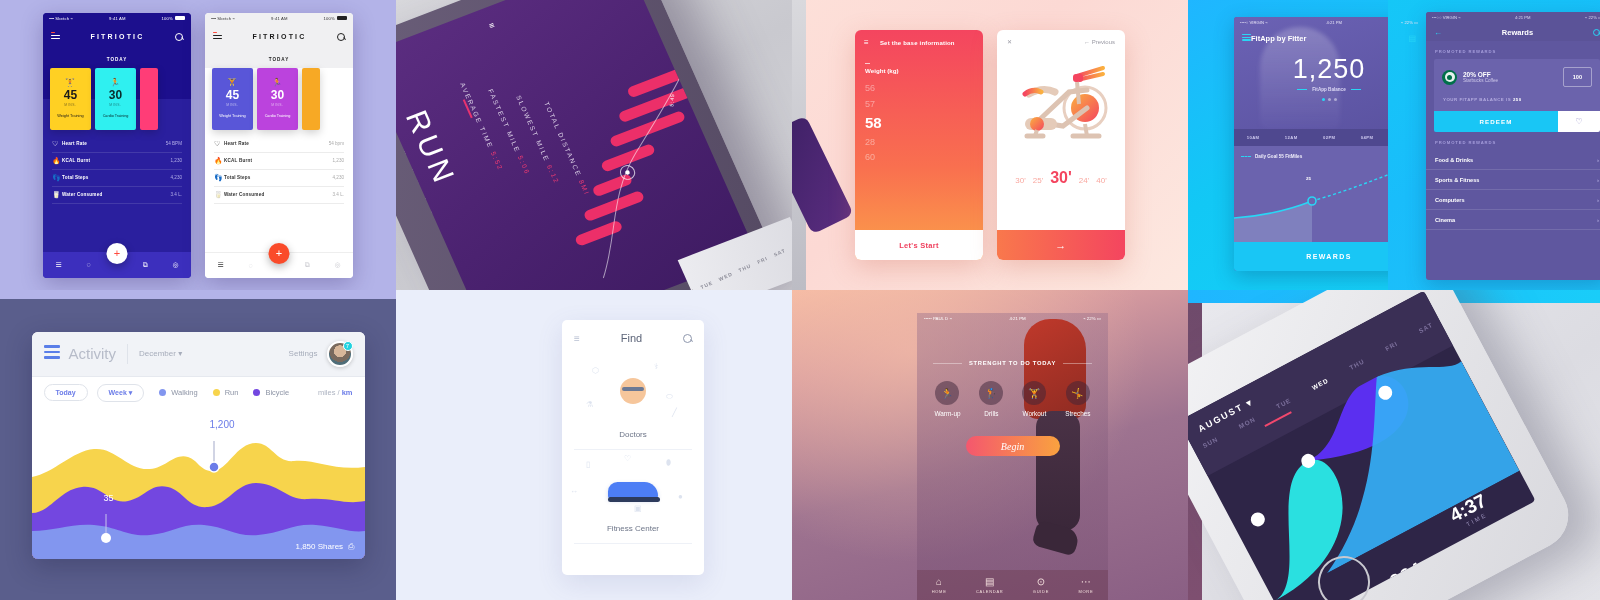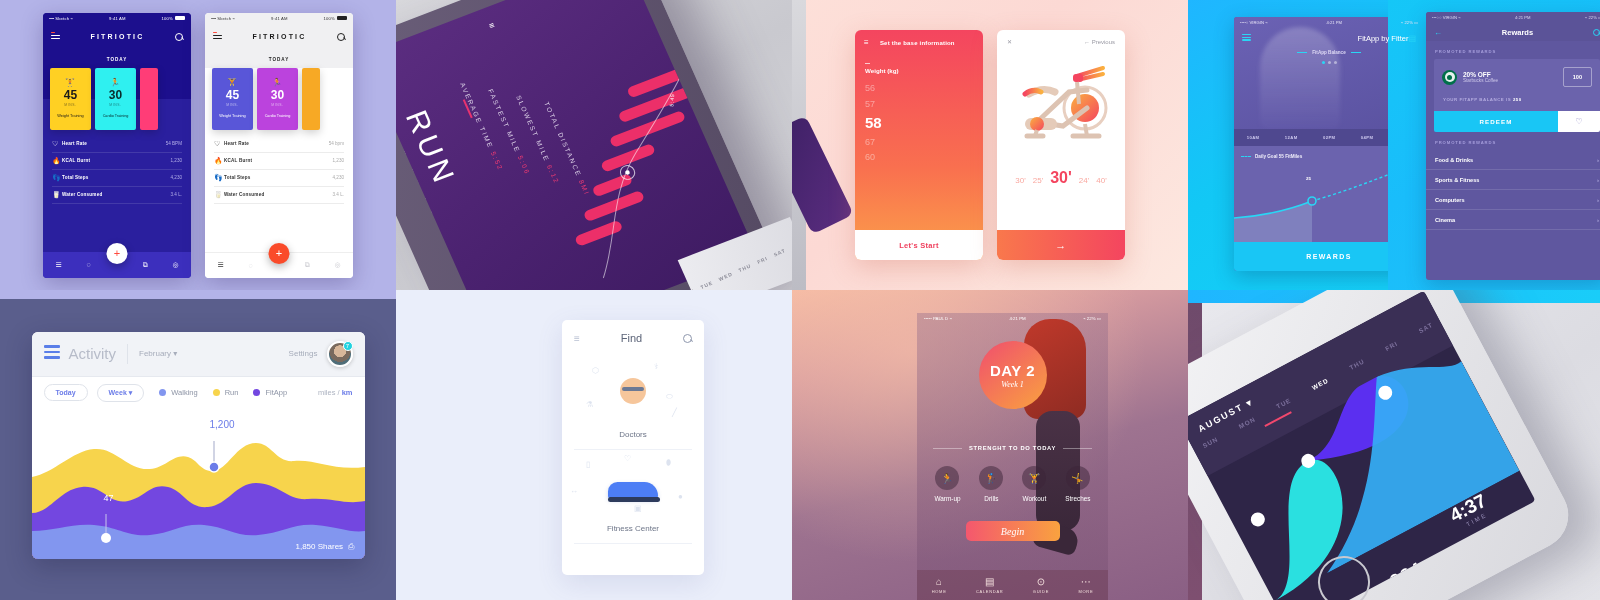--- a/index.html
+++ b/index.html
@@ -136,21 +136,21 @@
   .p4 { background:linear-gradient(150deg,#1fb6ff 0%,#12c8f5 40%,#17d2f8 100%); }
   .ph4 { position:absolute; left:46px; top:17px; width:190px; height:254px; border-radius:3px;
          overflow:hidden; background:#5e57a8; box-shadow:0 6px 20px rgba(10,60,110,.3); font-size:5px;}
   .p4 .hero { height:112px; background:linear-gradient(160deg,#6b62b4,#5a52a0); position:relative; overflow:hidden;}
   .p4 .legs { position:absolute; left:26px; top:10px; width:80px; height:102px;
          background:linear-gradient(180deg,rgba(255,255,255,.22),rgba(120,110,190,.1)); border-radius:40px 40px 8px 8px; filter:blur(2px);}
   .p4 .sbar4 { height:11px; display:flex; align-items:center; justify-content:space-between;
          padding:0 6px; color:#e4e1f5; font-size:4.2px; position:relative; z-index:2;}
   .p4 .hd4 { height:20px; display:flex; align-items:center; justify-content:space-between;
          padding:0 8px; position:relative; z-index:2;}
-  .p4 .hd4 .t { flex:1; text-align:right; color:#fff; font-size:7.5px; font-weight:normal;}
+  .p4 .hd4 .t { flex:1; text-align:left; color:#fff; font-size:7.5px; font-weight:bold;}
   .p4 .bignum { position:relative; z-index:2; text-align:center; color:#fff; font-size:27px;
          font-weight:300; margin-top:6px; letter-spacing:1px;}
   .p4 .balrow { position:relative; z-index:2; display:flex; align-items:center; justify-content:center;
          gap:5px; color:#dedaf5; font-size:4.6px; font-weight:bold; margin-top:2px;}
   .p4 .balrow i { width:10px; height:1.2px; background:#29d6f5; display:block;}
   .p4 .pager { position:relative; z-index:2; display:flex; justify-content:center; gap:3px; margin-top:6px;}
   .p4 .pager b { width:3px; height:3px; border-radius:50%; background:rgba(255,255,255,.45);}
   .p4 .pager b.on { background:#29d6f5;}
   .p4 .times { height:17px; background:#4f488f; display:flex; align-items:center;
          justify-content:space-around; color:#cfcaf0; font-size:4.2px; font-weight:bold; letter-spacing:.4px;}
@@ -279,21 +279,21 @@
   .dayring .d { font-size:15px; font-weight:bold; letter-spacing:.5px;}
   .dayring .w { font-size:8px; font-style:italic; font-family:"Liberation Serif",serif; margin-top:1px;}
   .strength { position:relative; z-index:3; display:flex; align-items:center; gap:7px; margin:36px 16px 0;
         color:#fff; font-size:5.8px; font-weight:bold; letter-spacing:.7px;}
   .strength i { flex:1; height:1px; background:rgba(255,255,255,.38);}
   .acts8 { position:relative; z-index:3; display:flex; justify-content:space-around; margin-top:15px; padding:0 8px;}
   .act8 { text-align:center; color:#fff; }
   .act8 .cir { width:24px; height:24px; border-radius:50%; background:rgba(60,35,55,.5);
         display:flex; align-items:center; justify-content:center; font-size:10px; margin:0 auto 5px;}
   .act8 .n { font-size:6.4px; }
-  .beginbtn { position:relative; z-index:3; width:94px; height:20px; margin:19px auto 16px; border-radius:5px;
+  .beginbtn { position:relative; z-index:3; width:94px; height:20px; margin:19px auto 16px; border-radius:10px;
         background:linear-gradient(90deg,#f4576e,#f9a23f); color:#fff; display:flex; align-items:center;
         justify-content:center; font-size:10px; font-style:italic; font-family:"Liberation Serif",serif;}
   .nav8 { position:absolute; z-index:3; left:0; right:0; bottom:0; height:30px; background:rgba(110,60,80,.42);
         display:flex; align-items:center; justify-content:space-around; color:#f3dedc;}
   .nav8 div { text-align:center; }
   .nav8 .g { font-size:10px; }
   .nav8 .t { font-size:4px; letter-spacing:.7px; margin-top:2px;}
 
   
   .p9 { background:linear-gradient(140deg,#e9e9ee 0%,#dcdce2 60%,#e4e4e9 100%); }
@@ -515,21 +515,21 @@
         <span style="font-size:8px;">≡</span>
         <span class="ttl">Set the base information</span>
       </div>
       <div class="cols">
         <div class="col">
           <div class="dash"></div>
           <div class="cl">Weight (kg)</div>
           <div class="v">56</div>
           <div class="v">57</div>
           <div class="v sel">58</div>
-          <div class="v">67</div>
+          <div class="v">28</div>
           <div class="v">60</div>
         </div>
       </div>
       <div class="c3btn">Let's Start</div>
     </div>
 
     <div class="card3 w">
       <div class="c3topw">
         <span>✕</span>
         <span>← <span>Previous</span></span>
@@ -584,20 +584,21 @@
           </div>
           <div class="hd4">
             <span class="burger">
                 <i style="background:#29d6f5"></i>
                 <i style="background:#29d6f5"></i>
                 <i style="background:#29d6f5"></i>
               </span>
             <span class="t">FitApp by Fitter</span>
             <span style="color:#29d6f5; font-size:8px;">▤</span>
           </div>
+          <div class="bignum">1,250</div>
           <div class="balrow">
             <i></i>
             <span>FitApp Balance</span>
             <i></i>
           </div>
           <div class="pager">
               <b class="on"></b>
               <b></b>
               <b></b>
             </div>
@@ -683,40 +684,40 @@
     <div class="topband"></div>
     <div class="actcard">
       <div class="ahead">
         <span class="bur2">
             <i></i>
             <i></i>
             <i></i>
           </span>
         <span class="atitle">Activity</span>
         <span class="sep"></span>
-        <span class="month"><span>February</span> <span>▾</span></span>
+        <span class="month"><span>December</span> <span>▾</span></span>
         <span class="settings">Settings</span>
         <span class="avatar">
             <span class="bdg">7</span>
           </span>
       </div>
       <div class="ctrl">
         <span class="pill">Today</span>
         <span class="pill"><span>Week</span> <span>▾</span></span>
         <span class="lg">
             <b style="background:#8296ef"></b>
             <span>Walking</span>
           </span>
         <span class="lg">
             <b style="background:#f7d44c"></b>
             <span>Run</span>
           </span>
         <span class="lg">
             <b style="background:#7347e0"></b>
-            <span>FitApp</span>
+            <span>Bicycle</span>
           </span>
         <span class="units"><span>miles / </span><b>km</b></span>
       </div>
       <div class="chartbox">
         <svg viewBox="0 0 333 150" preserveAspectRatio="none">
           <path d="M0 150 L0 68 C 22 64, 40 42, 62 40 C 84 38, 96 62, 118 60
                    C 134 59, 142 44, 156 48 C 166 51, 168 62, 180 62
                    C 196 62, 204 34, 224 34 C 240 34, 244 54, 262 52
                    C 284 50, 300 62, 333 58 L333 150 Z" fill="#f7d44c"></path>
           <path d="M0 150 L0 104 C 18 104, 28 80, 50 78 C 72 76, 76 96, 96 92
@@ -725,21 +726,21 @@
                    C 300 88, 312 96, 333 92 L333 150 Z" fill="#7347e0"></path>
           <path d="M0 150 L0 122 C 22 122, 40 114, 62 116 C 86 118, 96 128, 118 126
                    C 140 124, 150 114, 172 116 C 194 118, 204 128, 226 126
                    C 250 124, 262 114, 284 116 C 306 118, 318 124, 333 122 L333 150 Z" fill="#8296ef"></path>
           <line x1="182" y1="32" x2="182" y2="56" stroke="#a3a9c9" stroke-width="1"></line>
           <circle cx="182" cy="58" r="5" fill="#6b7ce8" stroke="#fff" stroke-width="1.5"></circle>
           <line x1="74" y1="105" x2="74" y2="126" stroke="#c9c5ec" stroke-width="1"></line>
           <circle cx="74" cy="129" r="5" fill="#fff"></circle>
         </svg>
         <div class="lbl1">1,200</div>
-        <div class="lbl2">47</div>
+        <div class="lbl2">35</div>
         <div class="shares">
           <span>1,850 Shares</span>
           <span>⎙</span>
         </div>
       </div>
     </div>
   </div>
 
   <div class="cell p7">
     <div class="findcard">
@@ -781,24 +782,20 @@
     <div class="ph8">
       <div class="runner">
         <div class="torso"></div>
         <div class="legs8"></div>
         <div class="shoe8"></div>
       </div>
       <div class="sbar8">
         <span><span>•••••</span> <span>PAUL D</span> ⌁</span>
         <span>4:21 PM</span>
         <span>⌁ <span>22%</span> ▭</span>
-      </div>
-      <div class="dayring">
-        <span class="d">DAY 2</span>
-        <span class="w">Week 1</span>
       </div>
       <div class="strength">
         <i></i>
         <span>STRENGHT TO DO TODAY</span>
         <i></i>
       </div>
       <div class="acts8">
         <div class="act8">
             <div class="cir">🏃</div>
             <div class="n">Warm-up</div>

